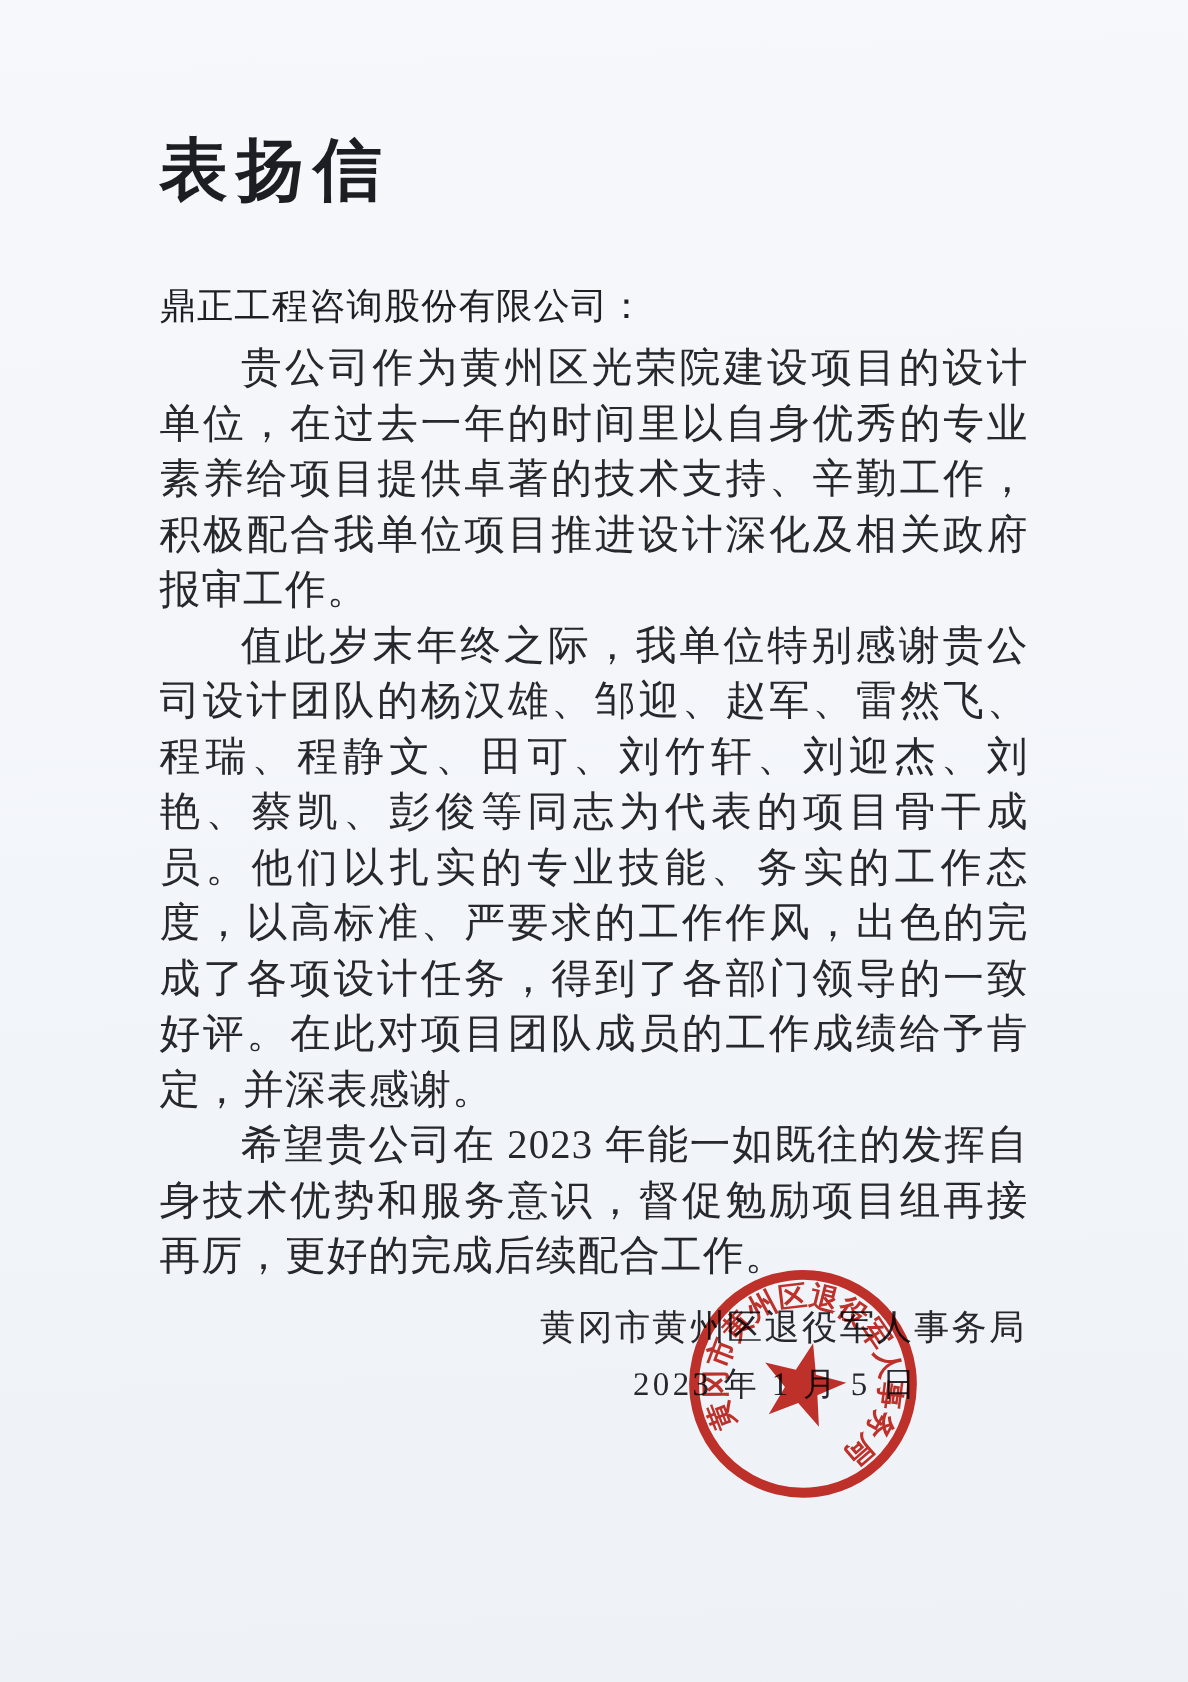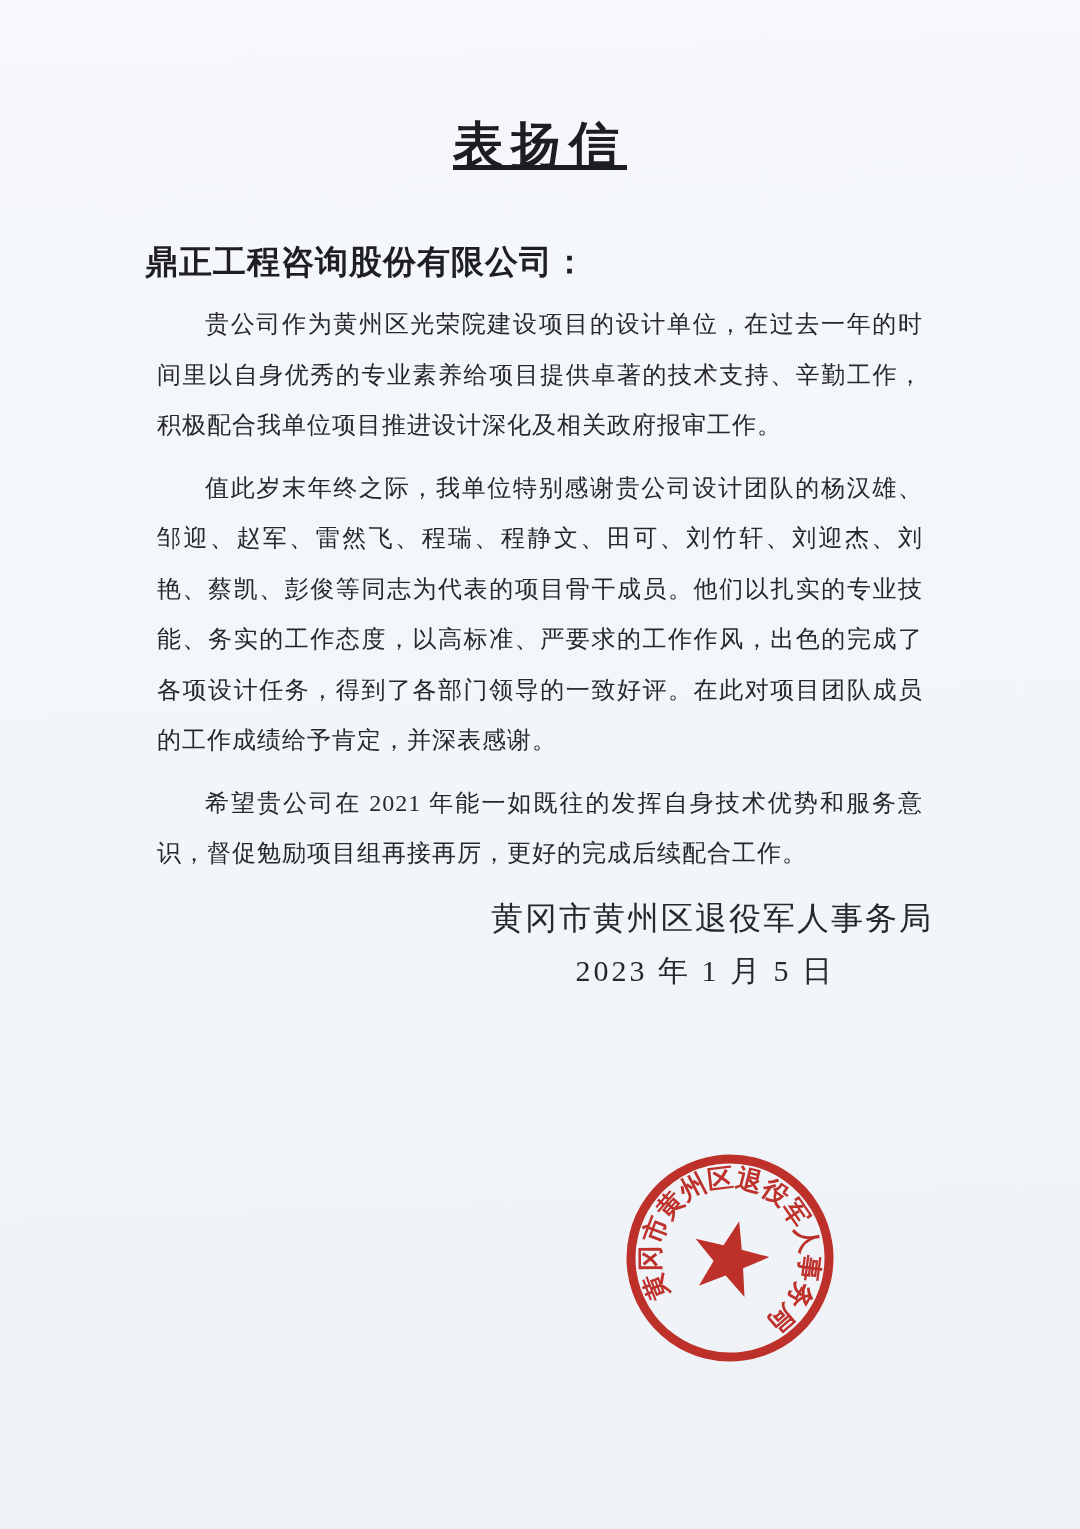--- a/index.html
+++ b/index.html
@@ -13,41 +13,40 @@
     width:1080px;height:1529px;
     background:linear-gradient(178deg,#f6f8fb 0%,#f2f5f9 55%,#eef2f7 100%);
     overflow:hidden;
     color:#24262b;
   }
   .content{
     position:absolute;
     left:145px;right:145px;top:112px;
   }
   .doc-title{
-    text-align:center;
+    text-align:left;
     font-family:"DejaVu Sans", sans-serif;
     font-weight:900;
-    font-size:50px;
+    font-size:62px;
     letter-spacing:8px;
     color:#1c1e23;
     margin:0 0 58px 0;
-    text-decoration:underline;
   }
   .salutation{
-    font-weight:bold;
+    font-weight:normal;
     font-size:33px;
     letter-spacing:1px;
     color:#1d1f24;
     margin:0 0 6px 0;
     line-height:50px;
   }
   .body-text p{
-    margin:12px;
+    margin:0;
     text-indent:2em;
-    font-size:24px;
+    font-size:37px;
     line-height:50.5px;
     letter-spacing:1px;
     text-align:justify;
     text-justify:inter-character;
     color:#26282d;
   }
   .sign-block{
     position:relative;
     margin-top:10px;
   }
@@ -96,21 +95,21 @@
 <div class="page">
   <div class="content">
 
     <h1 class="doc-title">表扬信</h1>
 
     <div class="salutation">鼎正工程咨询股份有限公司：</div>
 
     <div class="body-text">
       <p>贵公司作为黄州区光荣院建设项目的设计单位，在过去一年的时间里以自身优秀的专业素养给项目提供卓著的技术支持、辛勤工作，积极配合我单位项目推进设计深化及相关政府报审工作。</p>
       <p>值此岁末年终之际，我单位特别感谢贵公司设计团队的杨汉雄、邹迎、赵军、雷然飞、程瑞、程静文、田可、刘竹轩、刘迎杰、刘艳、蔡凯、彭俊等同志为代表的项目骨干成员。他们以扎实的专业技能、务实的工作态度，以高标准、严要求的工作作风，出色的完成了各项设计任务，得到了各部门领导的一致好评。在此对项目团队成员的工作成绩给予肯定，并深表感谢。</p>
-      <p>希望贵公司在 2021 年能一如既往的发挥自身技术优势和服务意识，督促勉励项目组再接再厉，更好的完成后续配合工作。</p>
+      <p>希望贵公司在 2023 年能一如既往的发挥自身技术优势和服务意识，督促勉励项目组再接再厉，更好的完成后续配合工作。</p>
     </div>
 
     <div class="sign-block">
       <div class="signature">黄冈市黄州区退役军人事务局</div>
       <div class="date">2023 年 1 月 5 日</div>
     </div>
 
   </div>
 
   <svg class="stamp" viewBox="0 0 240 240" xmlns="http://www.w3.org/2000/svg" aria-hidden="true">

